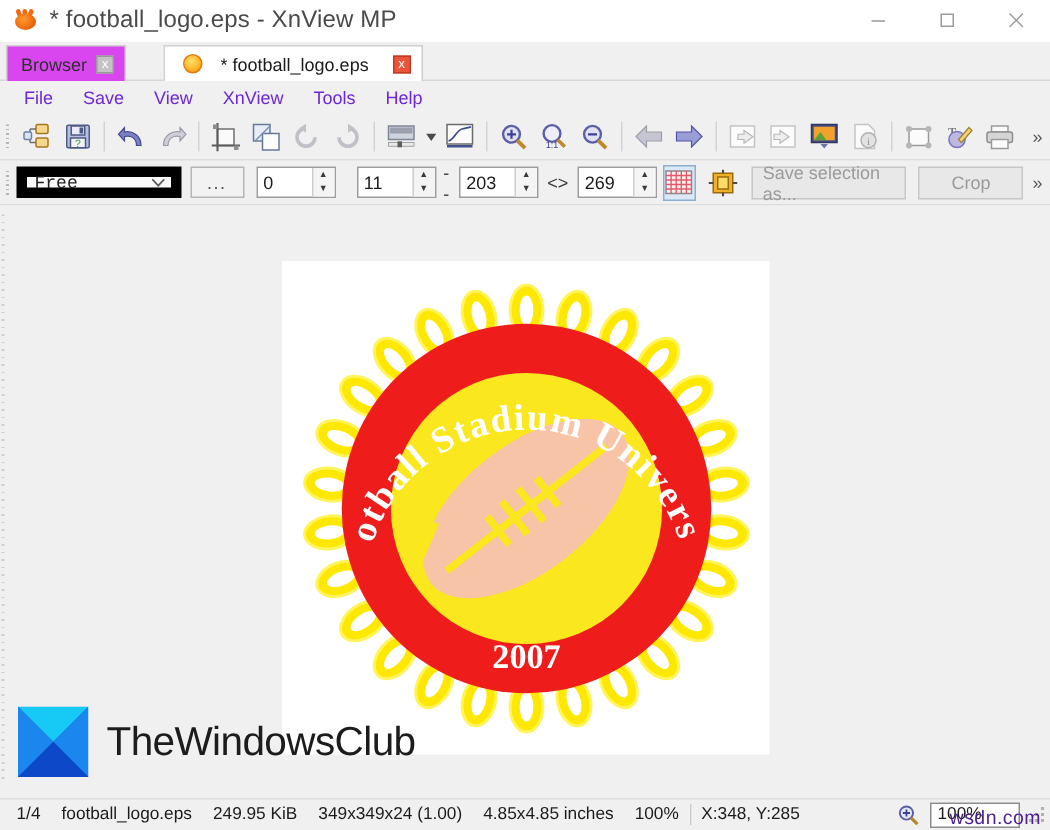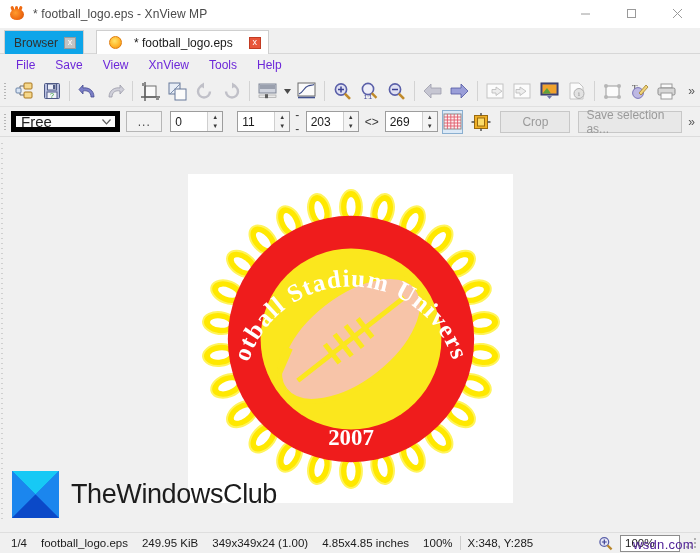--- a/index.html
+++ b/index.html
@@ -17,35 +17,35 @@
     height:28px; background:#ffffff; display:flex; align-items:center;
     flex:0 0 28px; border-bottom:1px solid #ffffff;
   }
   .app-icon { width:16px; height:16px; margin-left:9px; margin-right:8px; position:relative; flex:0 0 16px; }
   .app-icon .ball {
     position:absolute; left:1px; top:3px; width:14px; height:11px; border-radius:50%;
     background:radial-gradient(circle at 40% 35%, #ff9b2e 0%, #ef6a11 60%, #c84b05 100%);
   }
   .app-icon .tuft { position:absolute; background:#ef6a11; width:3px; height:5px; top:0px; border-radius:2px 2px 0 0; }
   .app-icon .t1{left:2px; transform:rotate(-22deg);} .app-icon .t2{left:6px;} .app-icon .t3{left:10px; transform:rotate(22deg);}
-  .title-text { font-size:12px; color:#4a4a4a; letter-spacing:.1px; white-space:nowrap;text-align:right; }
+  .title-text { font-size:16px; color:#4a4a4a; letter-spacing:.1px; white-space:nowrap;text-align:right; }
   .win-btns { margin-left:auto; display:flex; height:28px; }
   .win-btn { width:46px; height:28px; display:flex; align-items:center; justify-content:center; color:#808080; }
   .win-btn svg { display:block; }
 
   
   .tabstrip {
     height:26px; flex:0 0 26px; background:#f0f0f0; display:flex; align-items:flex-end;
     padding-left:4px; border-bottom:1px solid #d7d7d7; position:relative;
   }
   .tab {
     height:24px; display:flex; align-items:center; gap:6px;
     padding:0 7px 0 9px; font-size:12px; color:#303030;
     border:1px solid #cfcfcf; border-bottom:none;
-    background:#0ea5e9; margin-right:2px; position:relative; top:1px;
+    background:#d946ef; margin-right:2px; position:relative; top:1px;
   }
   .tab.active { background:#ffffff; color:#1b1b1b; z-index:2; }
   .tab-close {
     width:12px; height:12px; display:flex; align-items:center; justify-content:center;
     border:1px solid #9a9a9a; background:#c3c3c3; color:#ffffff; font-size:9px; line-height:1;
     font-family:"Liberation Sans", sans-serif;
   }
   .tab.active .tab-close { border-color:#c23b22; background:#e8553a; color:#ffffff; }
   .tab-dot { width:13px; height:13px; border-radius:50%;
     background:radial-gradient(circle at 42% 36%, #ffe36a 0%, #ffb62b 55%, #f08a10 100%);
@@ -69,22 +69,22 @@
   }
   .tsep { width:1px; height:20px; background:#d3d3d3; margin:0 4px; flex:0 0 1px; }
   .chev { margin-left:auto; padding:0 6px; color:#555; font-size:12px; letter-spacing:-1px; }
 
   
   .cropbar {
     height:30px; flex:0 0 30px; background:#f0f0f0; display:flex; align-items:center;
     border-bottom:1px solid #dcdcdc; padding-left:2px;
   }
   .combo {
-    width:120px; height:21px; border:5px solid #000000; background:#fbfbfb;
-    display:flex; align-items:center; padding:0 2px 0 5px; font-size:15px; color:#222;
+    width:120px; height:21px; border:7px solid #000000; background:#fbfbfb;
+    display:flex; align-items:center; padding:0 2px 0 5px; font-size:12px; color:#222;font-family:Liberation Mono, monospace;
   }
   .combo .cv { flex:1; }
   .combo .carat { width:13px; display:flex; align-items:center; justify-content:center; color:#6b6b6b; }
   .dots-btn {
     width:40px; height:21px; border:1px solid #b6b6b6; background:#f2f2f2;
     display:flex; align-items:center; justify-content:center; color:#4a4a4a; font-size:12px;
     margin-left:6px; letter-spacing:1px;
   }
   .spin { display:flex; height:21px; border:1px solid #9d9d9d; background:#ffffff; align-items:stretch; }
   .spin input {
@@ -171,21 +171,21 @@
           </svg>
       </div>
     </div>
   </div>
 
   <div class="tabstrip">
     <div class="tab">
       <span>Browser</span>
       <span class="tab-close">x</span>
     </div>
-    <div class="tab active" style="padding-left:12px;padding-right:7px;margin-left:10px;">
+    <div class="tab active" style="padding-left:12px;padding-right:7px;margin-left:23px;">
       <span class="tab-dot"></span>
       <span style="margin-left:6px;margin-right:10px;">* football_logo.eps</span>
       <span class="tab-close">x</span>
     </div>
   </div>
 
   <div class="menubar">
     <div class="menu-item">File</div>
     <div class="menu-item">Save</div>
     <div class="menu-item">View</div>
@@ -438,22 +438,22 @@
     <div class="gbtn" style="margin-left:7px;">
       <svg width="20" height="18" viewBox="0 0 20 18">
         <rect x="3.5" y="2.5" width="13" height="13" fill="#efb028" stroke="#9a6a0e"></rect>
         <rect x="6.5" y="5" width="7" height="8" fill="#fbdc6b" stroke="#9a6a0e"></rect>
         <g stroke="#4a4a4a" stroke-width="1.4">
           <path d="M0.5 9 L3.5 9 M16.5 9 L19.5 9 M10 0 L10 2.5 M10 15.5 L10 18"></path>
         </g>
       </svg>
     </div>
 
+    <div class="flatbtn saveas">Save selection as...</div>
     <div class="flatbtn crop">Crop</div>
-    <div class="flatbtn saveas">Save selection as...</div>
 
     <div class="chev">»</div>
   </div>
 
   <div class="canvaswrap">
     <div class="vgrip"></div>
 
     <div class="canvas-img">
 
       <svg class="logo" viewBox="0 0 300 300">

